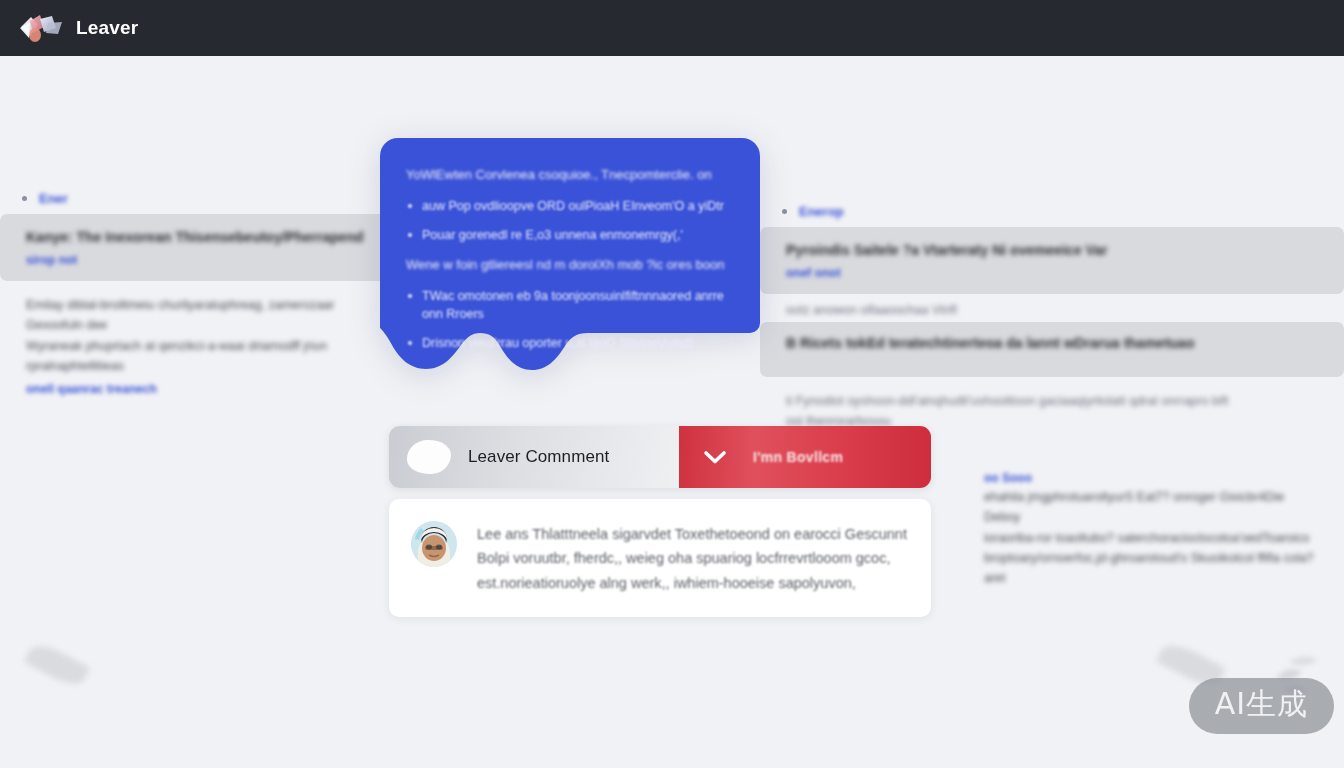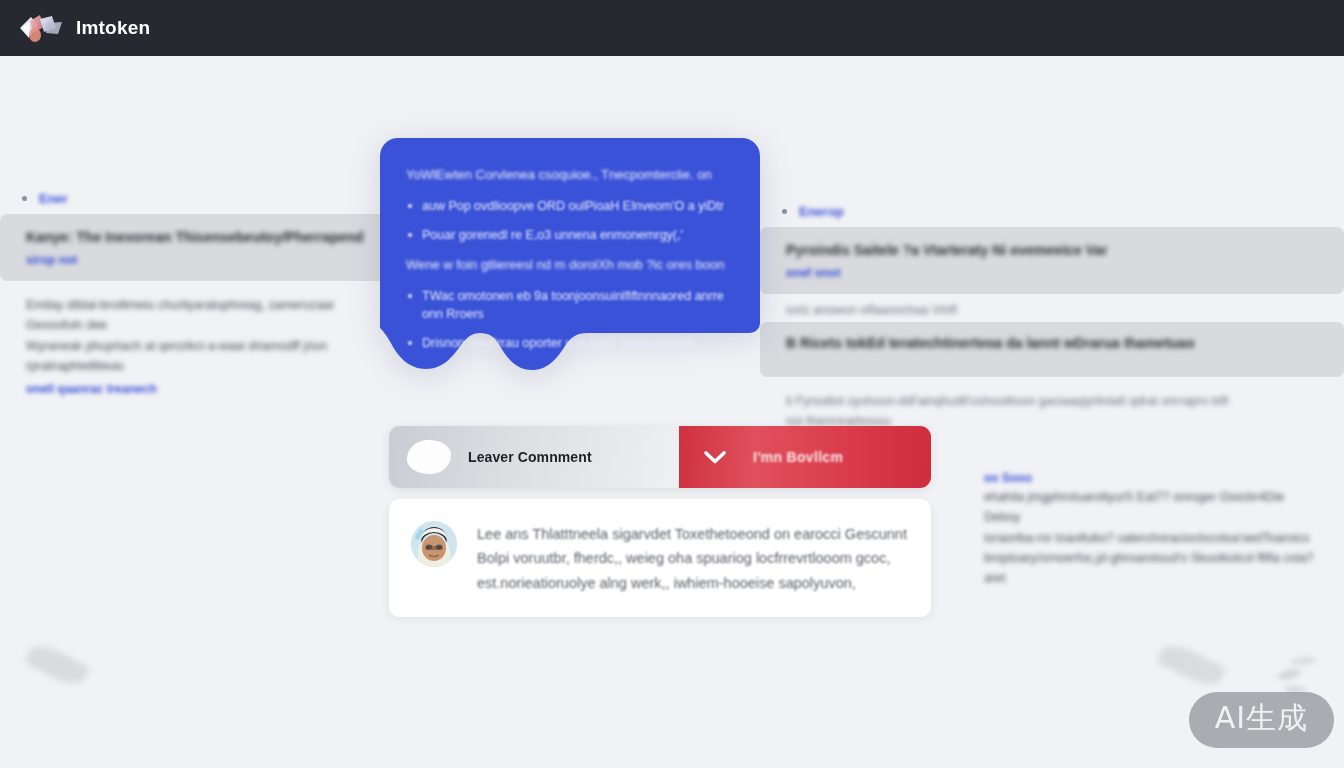--- a/index.html
+++ b/index.html
@@ -246,22 +246,22 @@
     gap: 17px;
   }
   .bar-blob {
     width: 44px;
     height: 34px;
     background: #fdfdfd;
     border-radius: 48% 52% 46% 54% / 56% 44% 58% 42%;
     flex: none;
   }
   .bar-left-label {
-    font-size: 14px;
-    font-weight: 700;
+    font-size: 17px;
+    font-weight: 400;
     color: #1d1f26;
     filter: blur(.35px);
     letter-spacing: .1px;
     white-space: nowrap;
   }
   .bar-right {
     flex: 1;
     background: linear-gradient(92deg, #cf3140 0%, #e0505c 30%, #d93b4a 68%, #cd2d3d 100%);
     display: flex;
     align-items: center;
@@ -325,21 +325,21 @@
   .leaf-cluster {
     position: absolute;
     z-index: 5;
     filter: blur(2.6px);
     opacity: .8;
   }
 
   .ai-badge {
     position: absolute;
     right: 10px;
-    bottom: 20px;
+    bottom: 34px;
     z-index: 60;
     background: rgba(141,145,153,.72);
     color: #f0f1f3;
     font-size: 30px;
     letter-spacing: 1px;
     padding: 6px 26px 9px 26px;
     border-radius: 28px;
     font-family: "DejaVu Sans", sans-serif;
     user-select: none;
   }
@@ -366,21 +366,21 @@
           </linearGradient>
         </defs>
         <path d="M3 16 L13 6 L20 14 L12 25 Z" fill="url(#lg1)"></path>
         <path d="M12 10 L22 4 L26 16 L15 22 Z" fill="url(#lg2)" opacity=".92"></path>
         <path d="M22 8 L34 5 L38 17 L26 21 Z" fill="url(#lg3)"></path>
         <path d="M30 12 L44 11 L40 23 L28 22 Z" fill="#b9bed2" opacity=".85"></path>
         <ellipse cx="17" cy="24" rx="6" ry="7" fill="#e98f7e" opacity=".9"></ellipse>
         <path d="M2 17 L12 11 L11 27 Z" fill="#fafbfc" opacity=".95"></path>
       </svg>
     </div>
-    <span class="brand-name">Imtoken</span>
+    <span class="brand-name">Leaver</span>
   </div>
 
 </div>
 
 <div class="bg-layer">
 
   <div class="col-left">
     <div class="blur-bullet-row">
       <span class="blur-dot"></span>
       <span class="blur-link">Ener</span>

